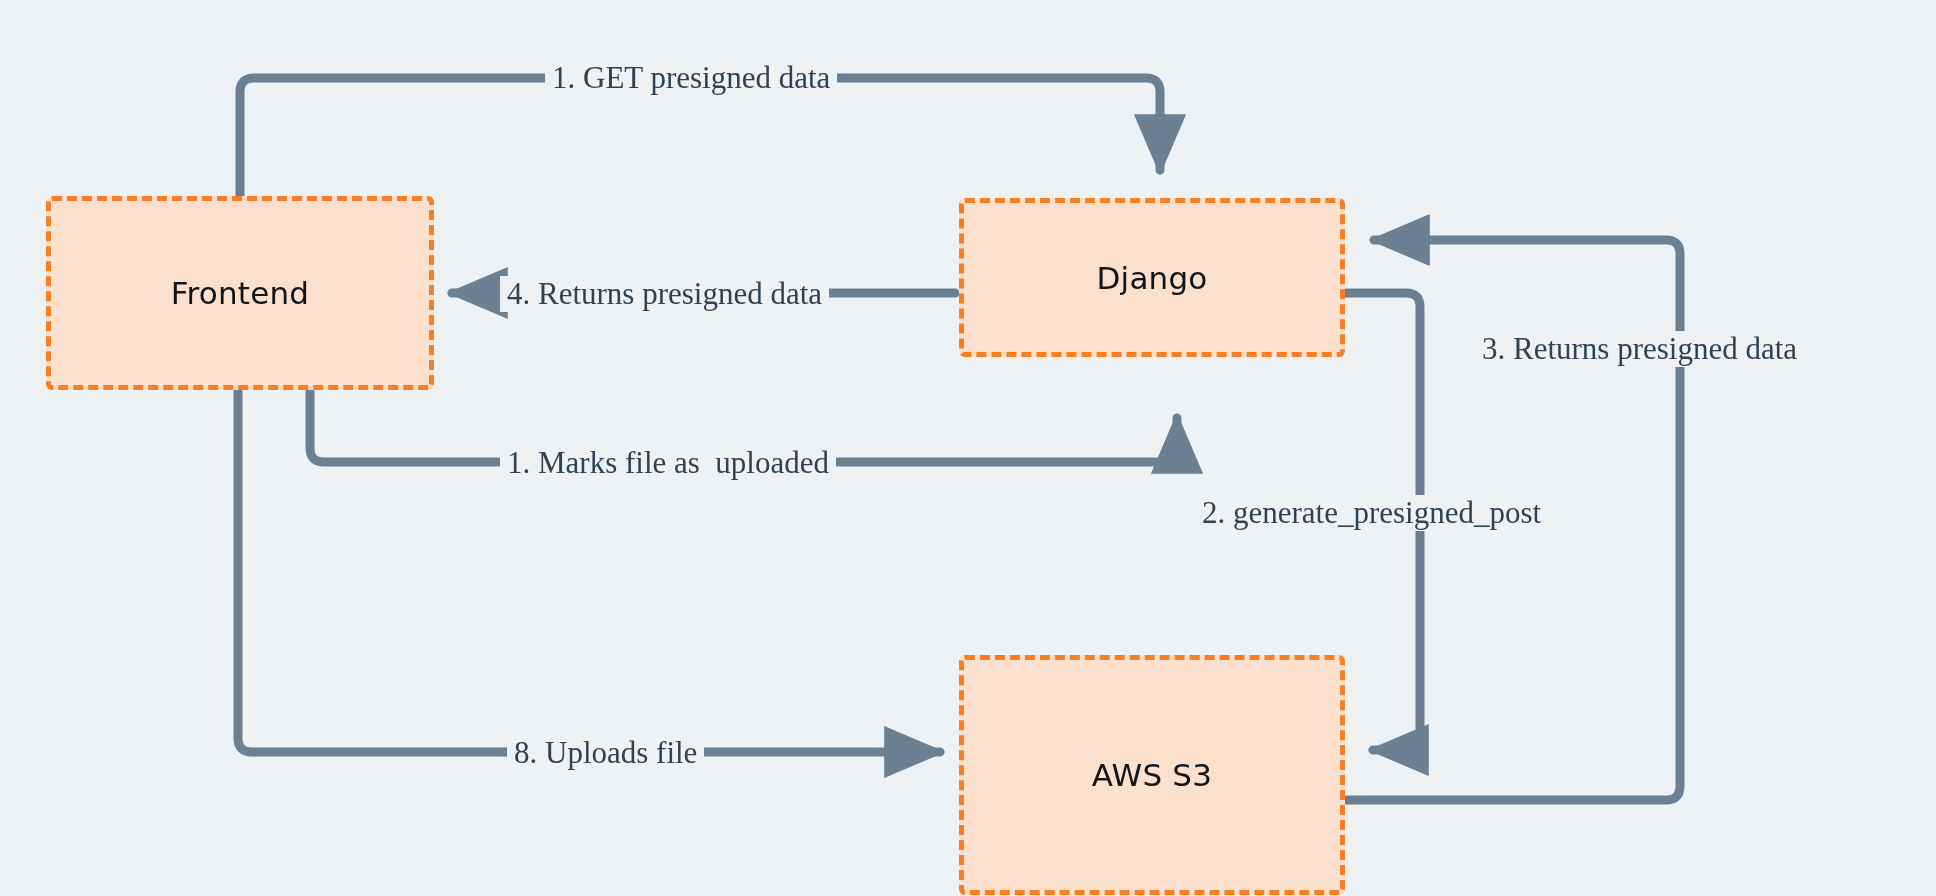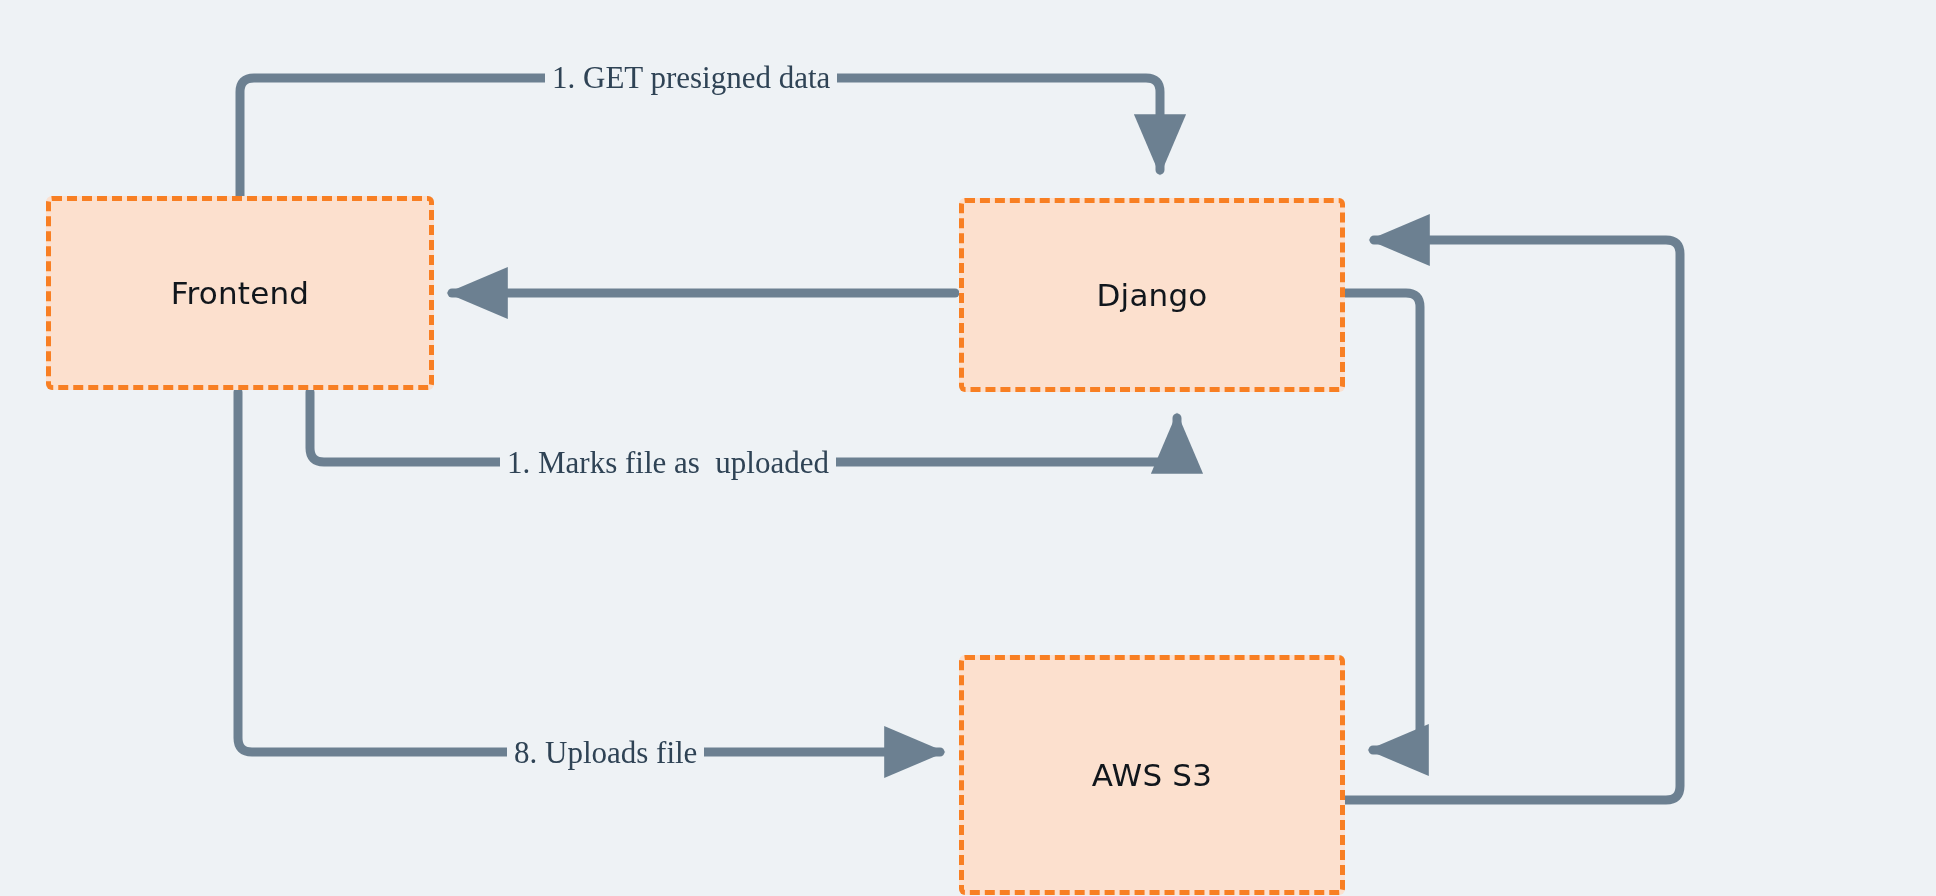--- a/index.html
+++ b/index.html
@@ -65,30 +65,33 @@
       <path d="M1345,293 L1406,293 Q1420,293 1420,307 L1420,736 Q1420,750 1406,750 L1373,750" marker-end="url(#ah)"></path>
 
       <path d="M1345,800 L1666,800 Q1680,800 1680,786 L1680,254 Q1680,240 1666,240 L1374,240" marker-end="url(#ah)"></path>
     </g>
   </svg>
 
   <div class="node" style="left:46px;top:196px;width:388px;height:194px;">
     <span class="node-label">Frontend</span>
   </div>
 
-  <div class="node" style="left:959px;top:198px;width:386px;height:194px;">
+  <div class="node" style="left:959px;top:198px;width:386px;height:159px;">
     <span class="node-label">Django</span>
   </div>
 
   <div class="node" style="left:959px;top:655px;width:386px;height:240px;">
     <span class="node-label">AWS S3</span>
   </div>
 
   <div class="edge-label" style="left:545px;top:60px;">1. GET presigned data</div>
 
+  <div class="edge-label" style="left:1195px;top:495px;">2. generate_presigned_post</div>
 
+  <div class="edge-label" style="left:1475px;top:331px;">3. Returns presigned data</div>
 
+  <div class="edge-label" style="left:500px;top:276px;">4. Returns presigned data</div>
 
   <div class="edge-label" style="left:507px;top:735px;">8. Uploads file</div>
 
   <div class="edge-label" style="left:500px;top:445px;">1. Marks file as  uploaded</div>
 
 </div>
 
 </body></html>

